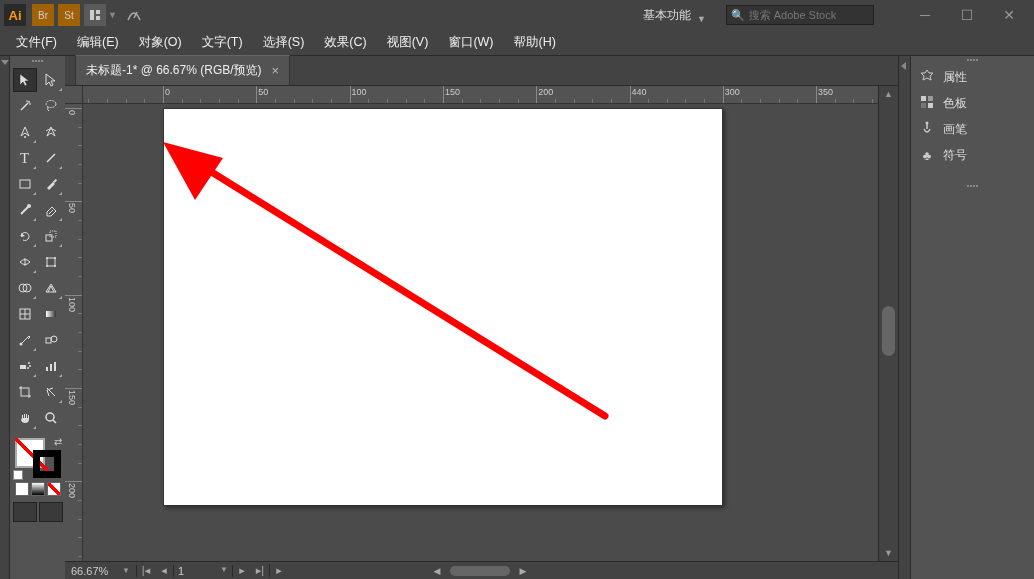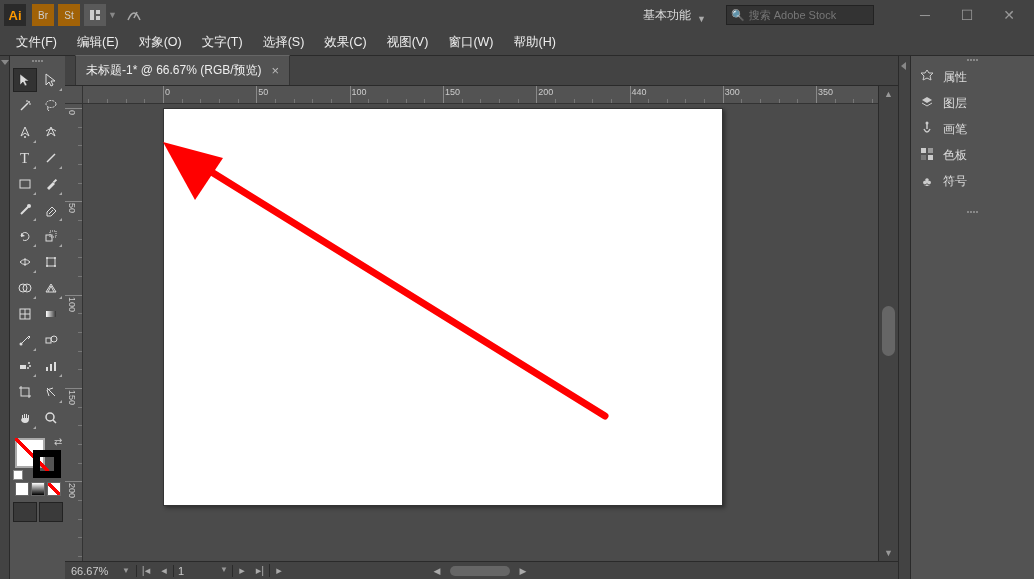--- a/index.html
+++ b/index.html
@@ -559,47 +559,38 @@
       <span class="ico">
         <svg width="14" height="14">
             <path d="M7 1 L9 4 L13 4 L10 7 L11 11 L7 9 L3 11 L4 7 L1 4 L5 4 Z" fill="none" stroke="#ccc"></path>
           </svg>
       </span>
       <span>属性</span>
     </div>
     <div class="panel-item">
       <span class="ico">
         <svg width="14" height="14">
-            <path d="M7 2 L12 5 L7 8 L2 5 Z" fill="#ccc"></path>
-            <path d="M2 8 L7 11 L12 8" fill="none" stroke="#ccc"></path>
+            <rect x="1" y="1" width="5" height="5" fill="#ccc"></rect>
+            <rect x="8" y="1" width="5" height="5" fill="#999"></rect>
+            <rect x="1" y="8" width="5" height="5" fill="#777"></rect>
+            <rect x="8" y="8" width="5" height="5" fill="#ccc"></rect>
           </svg>
       </span>
-      <span>图层</span>
+      <span>色板</span>
     </div>
     <div class="panel-item">
       <span class="ico">
         <svg width="14" height="14">
             <path d="M7 2 L7 8 M4 8 Q7 14 10 8" fill="none" stroke="#ccc" stroke-width="1.5"></path>
             <circle cx="7" cy="2" r="1.5" fill="#ccc"></circle>
           </svg>
       </span>
       <span>画笔</span>
     </div>
     <div class="panel-item">
-      <span class="ico">
-        <svg width="14" height="14">
-            <rect x="1" y="1" width="5" height="5" fill="#ccc"></rect>
-            <rect x="8" y="1" width="5" height="5" fill="#999"></rect>
-            <rect x="1" y="8" width="5" height="5" fill="#777"></rect>
-            <rect x="8" y="8" width="5" height="5" fill="#ccc"></rect>
-          </svg>
-      </span>
-      <span>色板</span>
-    </div>
-    <div class="panel-item">
       <span class="ico">♣</span>
       <span>符号</span>
     </div>
     <div class="panel-sep"></div>
     <div class="grip">
         <span></span>
         <span></span>
         <span></span>
         <span></span>
       </div>

